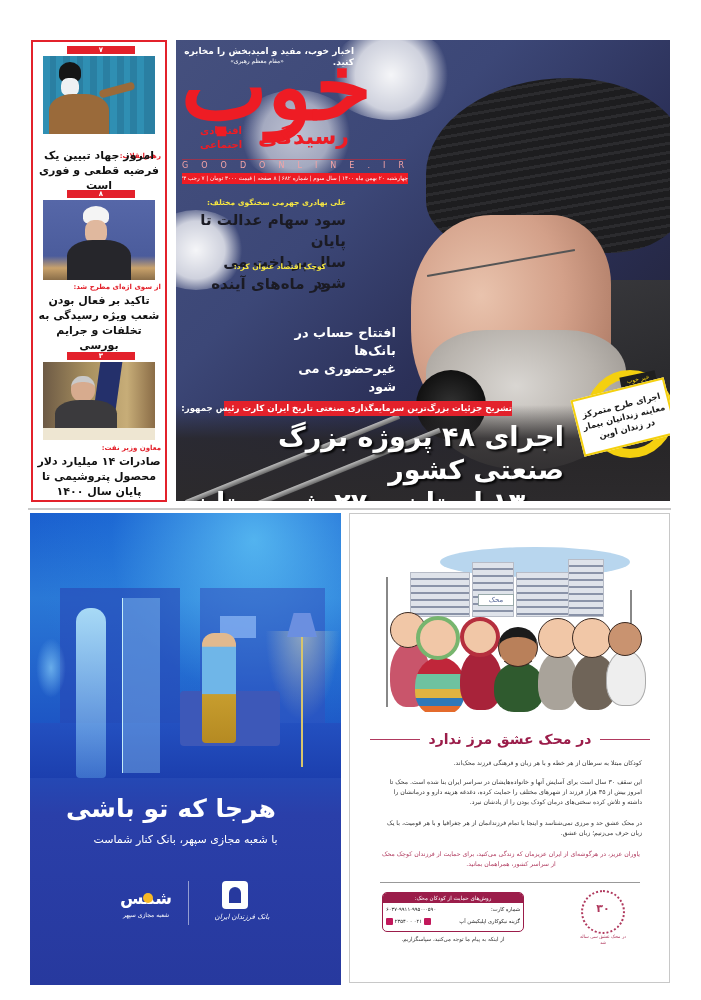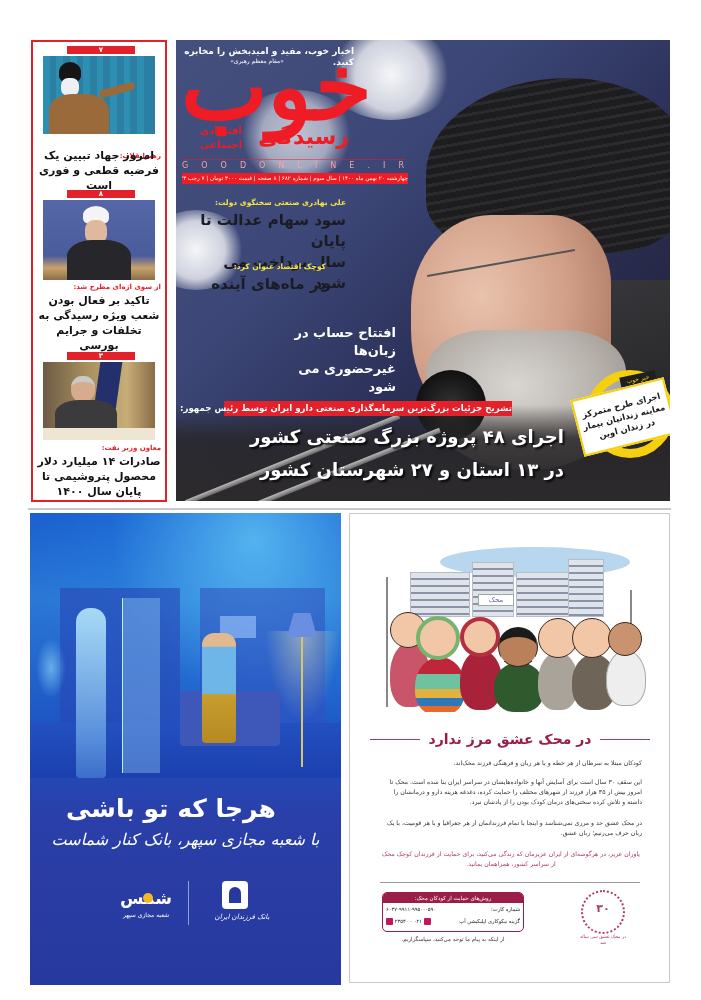--- a/index.html
+++ b/index.html
@@ -99,21 +99,21 @@
   .headline-white {
     position: absolute; text-align: right; direction: rtl; color: #fff; font-size: 13px; font-weight: bold; line-height: 18px;
   }
 
   .main-kicker {
     position: absolute; left: 48px; top: 361px; width: 288px; height: 15px; background: #e3212b;
     color: #fff; font-size: 8.6px; font-weight: bold; line-height: 15px; text-align: center; direction: rtl; white-space: nowrap;
   }
   .main-headline {
     position: absolute; left: 4px; top: 380px; width: 384px; text-align: right; direction: rtl;
-    color: #fff; font-size: 18px; font-weight: bold; line-height: 33px;
+    color: #fff; font-size: 27px; font-weight: bold; line-height: 33px;
     text-shadow: 2px 2px 2px rgba(0,0,0,0.8);
   }
 
   .stamp {
     position: absolute; left: 392px; top: 330px; width: 112px; height: 100px;
   }
   .stamp-ring {
     position: absolute; left: 18px; top: 0; width: 88px; height: 88px; border-radius: 50%;
     border: 9px solid #f4d00f; background: transparent;
   }
@@ -153,21 +153,21 @@
   .lamp-light { position: absolute; left: 235px; top: 118px; width: 75px; height: 90px; background: radial-gradient(ellipse at 50% 0%, rgba(255,240,180,0.45), rgba(0,0,0,0) 70%); }
   .niche { position: absolute; left: 190px; top: 103px; width: 36px; height: 22px; background: rgba(160,200,255,0.6); }
   .plant { position: absolute; left: 6px; top: 125px; width: 30px; height: 60px; background: radial-gradient(ellipse, rgba(150,220,255,0.6), rgba(0,0,0,0) 70%); }
 
   .bank-slogan {
     position: absolute; left: 0; top: 278px; width: 282px; text-align: center; direction: rtl;
     color: #fff; font-size: 25px; font-weight: bold; line-height: 36px;
   }
   .bank-subslogan {
     position: absolute; left: 0; top: 318px; width: 311px; text-align: center; direction: rtl;
-    color: #fff; font-size: 16px; line-height: 18px; font-style: italic;
+    color: #fff; font-size: 11px; line-height: 18px;
   }
   .bank-logos { position: absolute; left: 0; top: 368px; width: 311px; height: 50px; }
   .saderat-logo { position: absolute; left: 182px; top: 0; width: 50px; height: 50px; }
   .saderat-mark { position: absolute; left: 10px; top: 0; width: 26px; height: 28px; background: #fff; border-radius: 4px; }
   .saderat-mark::before { content: ""; position: absolute; left: 7px; top: 6px; width: 12px; height: 16px; background: #27399e; border-radius: 6px 6px 0 0; }
   .saderat-name { position: absolute; left: 0; top: 32px; width: 60px; text-align: center; direction: rtl; color: #fff; font-size: 7px; font-family: "DejaVu Serif", serif; font-style: italic; }
   .logo-divider { position: absolute; left: 158px; top: 0; width: 1px; height: 44px; background: rgba(255,255,255,0.5); }
   .shams-logo { position: absolute; left: 86px; top: 6px; width: 60px; height: 40px; }
   .shams-word { position: absolute; left: 0; top: 0; width: 60px; text-align: center; color: #fff; font-weight: bold; font-size: 17px; line-height: 22px; direction: rtl; }
   .shams-sun { position: absolute; left: 27px; top: 6px; width: 10px; height: 10px; border-radius: 50%; background: #f7b825; }
@@ -276,37 +276,37 @@
     <span>L</span>
     <span>I</span>
     <span>N</span>
     <span>E</span>
     <span>.</span>
     <span>I</span>
     <span>R</span>
   </div>
   <div class="dateline">چهارشنبه ۲۰ بهمن ماه ۱۴۰۰ | سال سوم | شماره ۶۸۲ | ۸ صفحه | قیمت ۳۰۰۰ تومان | ۷ رجب ۱۴۴۳ | ۹ فوریه ۲۰۲۲</div>
 
-  <div class="kicker-yellow" style="left:20px;top:158px;width:150px;">علی بهادری صنعتی سخنگوی دولت:</div>
+  <div class="kicker-yellow" style="left:20px;top:158px;width:150px;">علی بهادری جهرمی سخنگوی مختلف:</div>
   <div class="headline-dark" style="left:14px;top:170px;width:156px;">
     <div>سود سهام عدالت تا پایان</div>
     <div>سال پرداخت می شود</div>
   </div>
 
   <div class="kicker-yellow" style="left:20px;top:222px;width:130px;">کوچک اقتصاد عنوان کرد:</div>
   <div class="headline-dark" style="left:4px;top:234px;width:146px;">
     <div>در ماه‌های آینده</div>
   </div>
 
   <div class="headline-white" style="left:100px;top:284px;width:120px;">
-    <div>افتتاح حساب در زبان‌ها</div>
+    <div>افتتاح حساب در بانک‌ها</div>
     <div>غیرحضوری می شود</div>
   </div>
 
-  <div class="main-kicker">تشریح جزئیات بزرگ‌ترین سرمایه‌گذاری صنعتی دارو ایران توسط رئیس جمهور:</div>
+  <div class="main-kicker">تشریح جزئیات بزرگ‌ترین سرمایه‌گذاری صنعتی تاریخ ایران کارت رئیس جمهور:</div>
   <div class="main-headline">
     <div>اجرای ۴۸ پروژه بزرگ صنعتی کشور</div>
     <div>در ۱۳ استان و ۲۷ شهرستان کشور</div>
   </div>
 
   <div class="stamp">
     <div class="stamp-ring"></div>
     <div class="stamp-label">خبر خوب</div>
     <div class="stamp-card">
       <div class="stamp-text">

